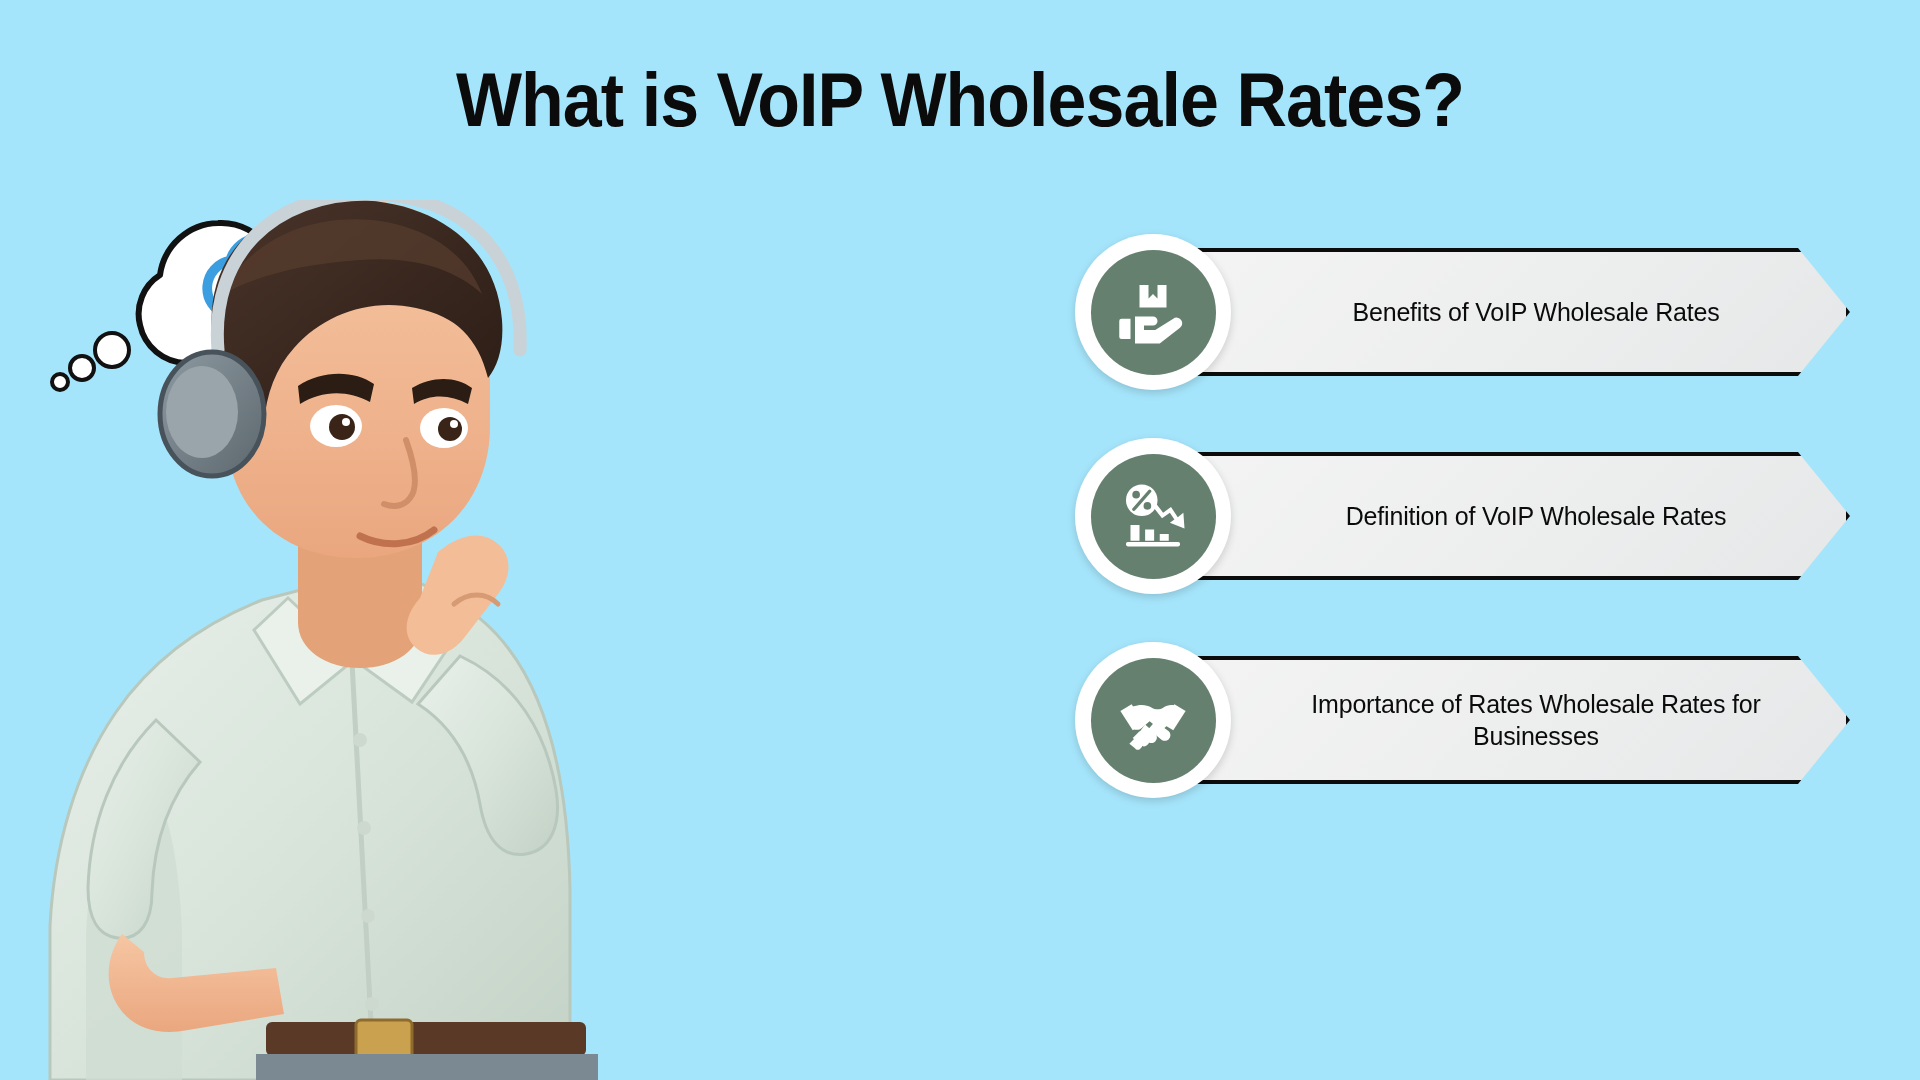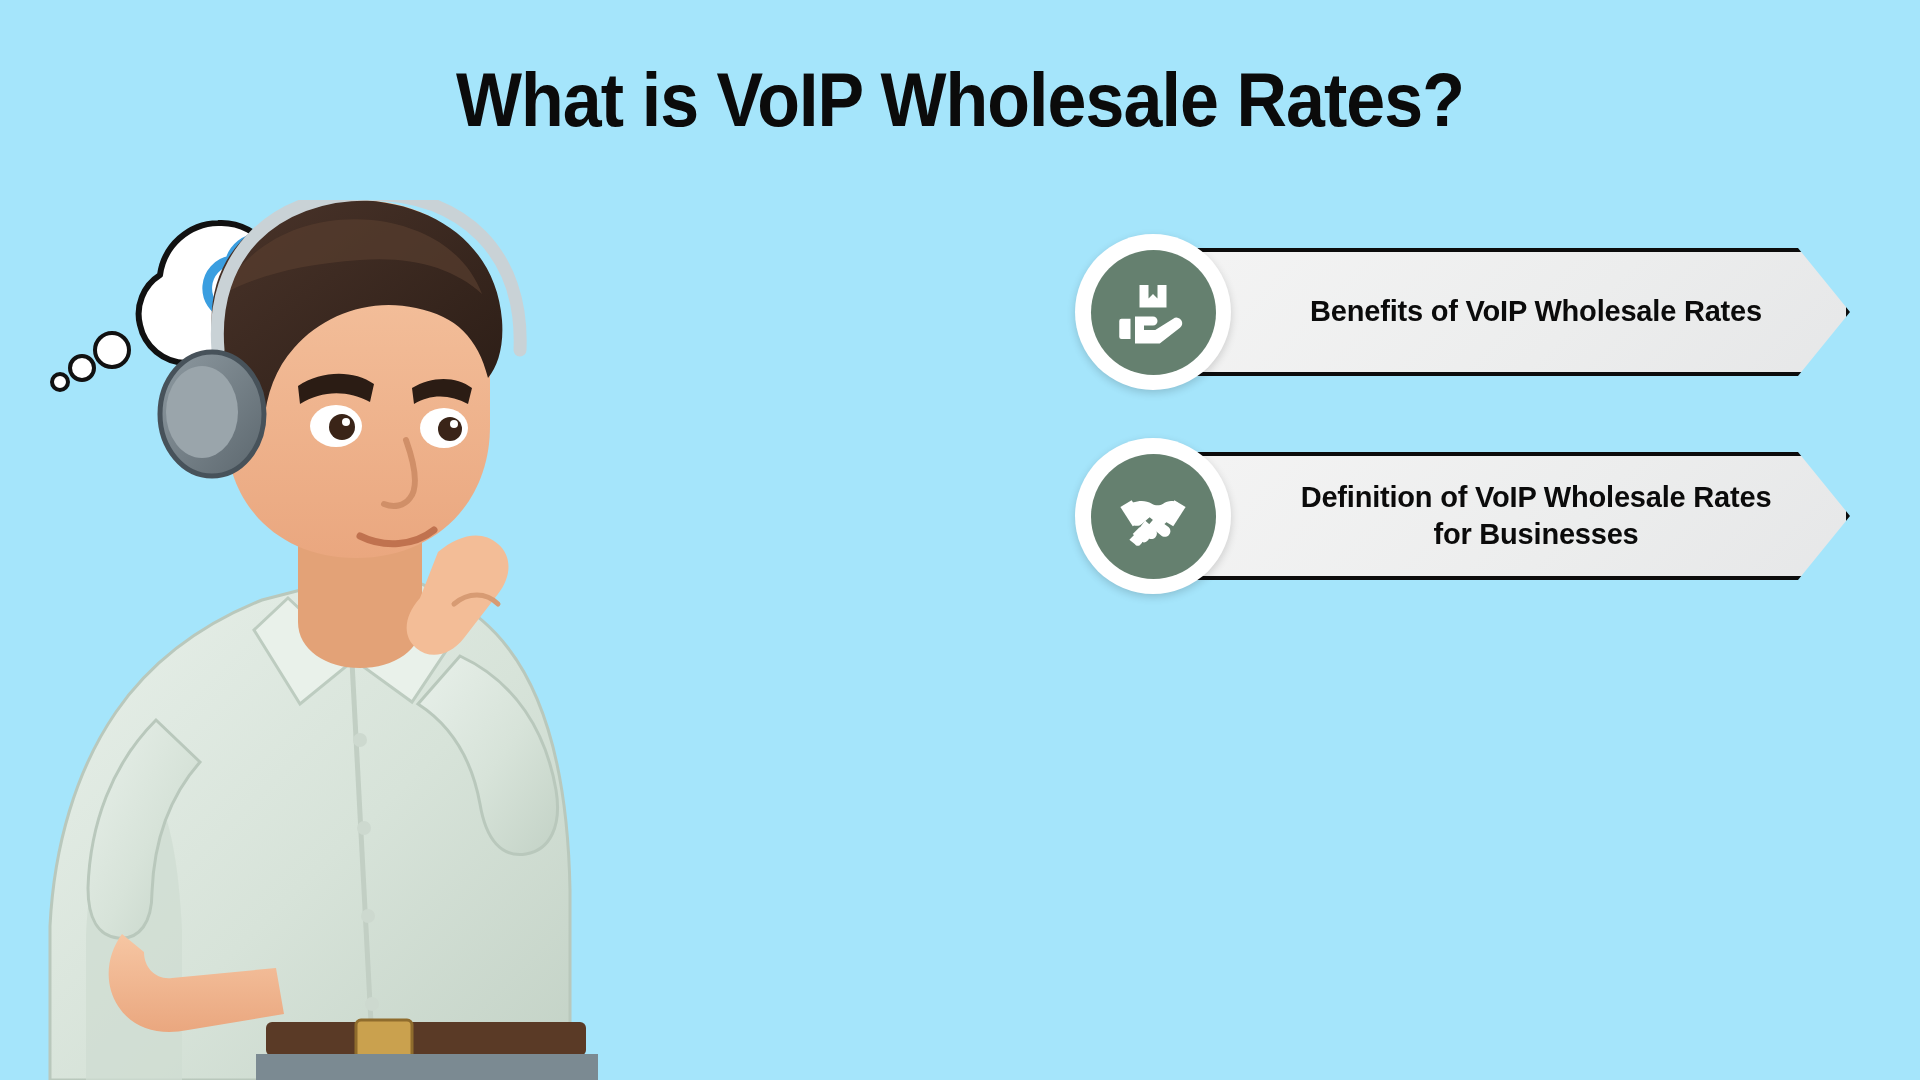--- a/index.html
+++ b/index.html
@@ -61,22 +61,22 @@
     box-sizing: border-box;
     -webkit-clip-path: polygon(0 0, calc(100% - 52px) 0, 100% 50%, calc(100% - 52px) 100%, 0 100%);
     clip-path: polygon(0 0, calc(100% - 52px) 0, 100% 50%, calc(100% - 52px) 100%, 0 100%);
     display: flex;
     align-items: center;
     justify-content: center;
     padding-left: 130px;
     padding-right: 58px;
   }
   .card-label {
-    font-size: 29px;
-    font-weight: bold;
+    font-size: 25px;
+    font-weight: normal;
     color: #0b0b0b;
     text-align: center;
     line-height: 1.28;
     letter-spacing: -0.2px;
     max-width: 500px;
   }
   .icon-badge {
     position: absolute;
     left: 0px;
     top: -14px;
@@ -225,24 +225,44 @@
         <svg viewBox="0 0 64 64">
           <path d="M20 8 h24 v20 h-24 z" fill="#fff"></path>
           <path d="M28 8 h8 v12 l-4 -4 l-4 4 z" fill="#65806f"></path>
           <path d="M4 38 h8 v18 h-8 a2 2 0 0 1 -2 -2 v-14 a2 2 0 0 1 2 -2 z" fill="#fff"></path>
           <path d="M16 36 h16 a4 4 0 0 1 0 8 h-8 v4 h10 l16 -10 a5 5 0 0 1 6 8 l-18 14 h-22 z" fill="#fff"></path>
         </svg>
       </div>
     </div>
   </div>
 
-
   <div class="card-row">
     <div class="card-shape">
-      <div class="card-label">Definition of VoIP Wholesale Rates for Businesses</div>
+      <div class="card-label">Definition of VoIP Wholesale Rates</div>
+    </div>
+    <div class="icon-badge">
+      <div class="icon-disc">
+        <svg viewBox="0 0 64 64">
+          <circle cx="22" cy="18" r="14" fill="#fff"></circle>
+          <circle cx="17" cy="13" r="3.4" fill="#65806f"></circle>
+          <circle cx="27" cy="23" r="3.4" fill="#65806f"></circle>
+          <path d="M29 10 L15 26" stroke="#65806f" stroke-width="3" stroke-linecap="round"></path>
+          <path d="M34 20 l7 9 l7 -5 l6 9 l5 -4 l1 14 l-13 -5 l4 -3 l-4 -6 l-7 5 l-7 -9 z" fill="#fff"></path>
+          <rect x="12" y="40" width="8" height="14" fill="#fff"></rect>
+          <rect x="25" y="44" width="8" height="10" fill="#fff"></rect>
+          <rect x="38" y="48" width="8" height="6" fill="#fff"></rect>
+          <rect x="8" y="55" width="48" height="4" rx="1.6" fill="#fff"></rect>
+        </svg>
+      </div>
+    </div>
+  </div>
+
+  <div class="card-row">
+    <div class="card-shape">
+      <div class="card-label">Importance of Rates Wholesale Rates for Businesses</div>
     </div>
     <div class="icon-badge">
       <div class="icon-disc">
         <svg viewBox="0 0 64 64">
           <path d="M3 24 l10 -6 l11 17 l-10 6 z" fill="#fff"></path>
           <path d="M61 24 l-10 -6 l-11 17 l10 6 z" fill="#fff"></path>
           <path d="M14 20 c6 -2 12 -2 17 1 c3 2 7 2 10 0 c4 -3 9 -3 13 -1 l-9 16 c-2 4 -7 5 -10 2 l-6 -5 l-7 6 c-3 3 -8 2 -10 -2 z" fill="#fff"></path>
           <path d="M25 36 l9 8 c2 2 2 5 0 7 c-2 2 -5 2 -7 0 l-8 -7 z" fill="#fff"></path>
           <path d="M20 42 l7 6 c2 2 2 5 0 6 c-2 2 -4 2 -6 0 l-7 -6 z" fill="#fff"></path>
           <path d="M16 48 l5 4 c2 2 2 4 0 5 c-1 2 -4 2 -5 0 l-5 -4 z" fill="#fff"></path>

